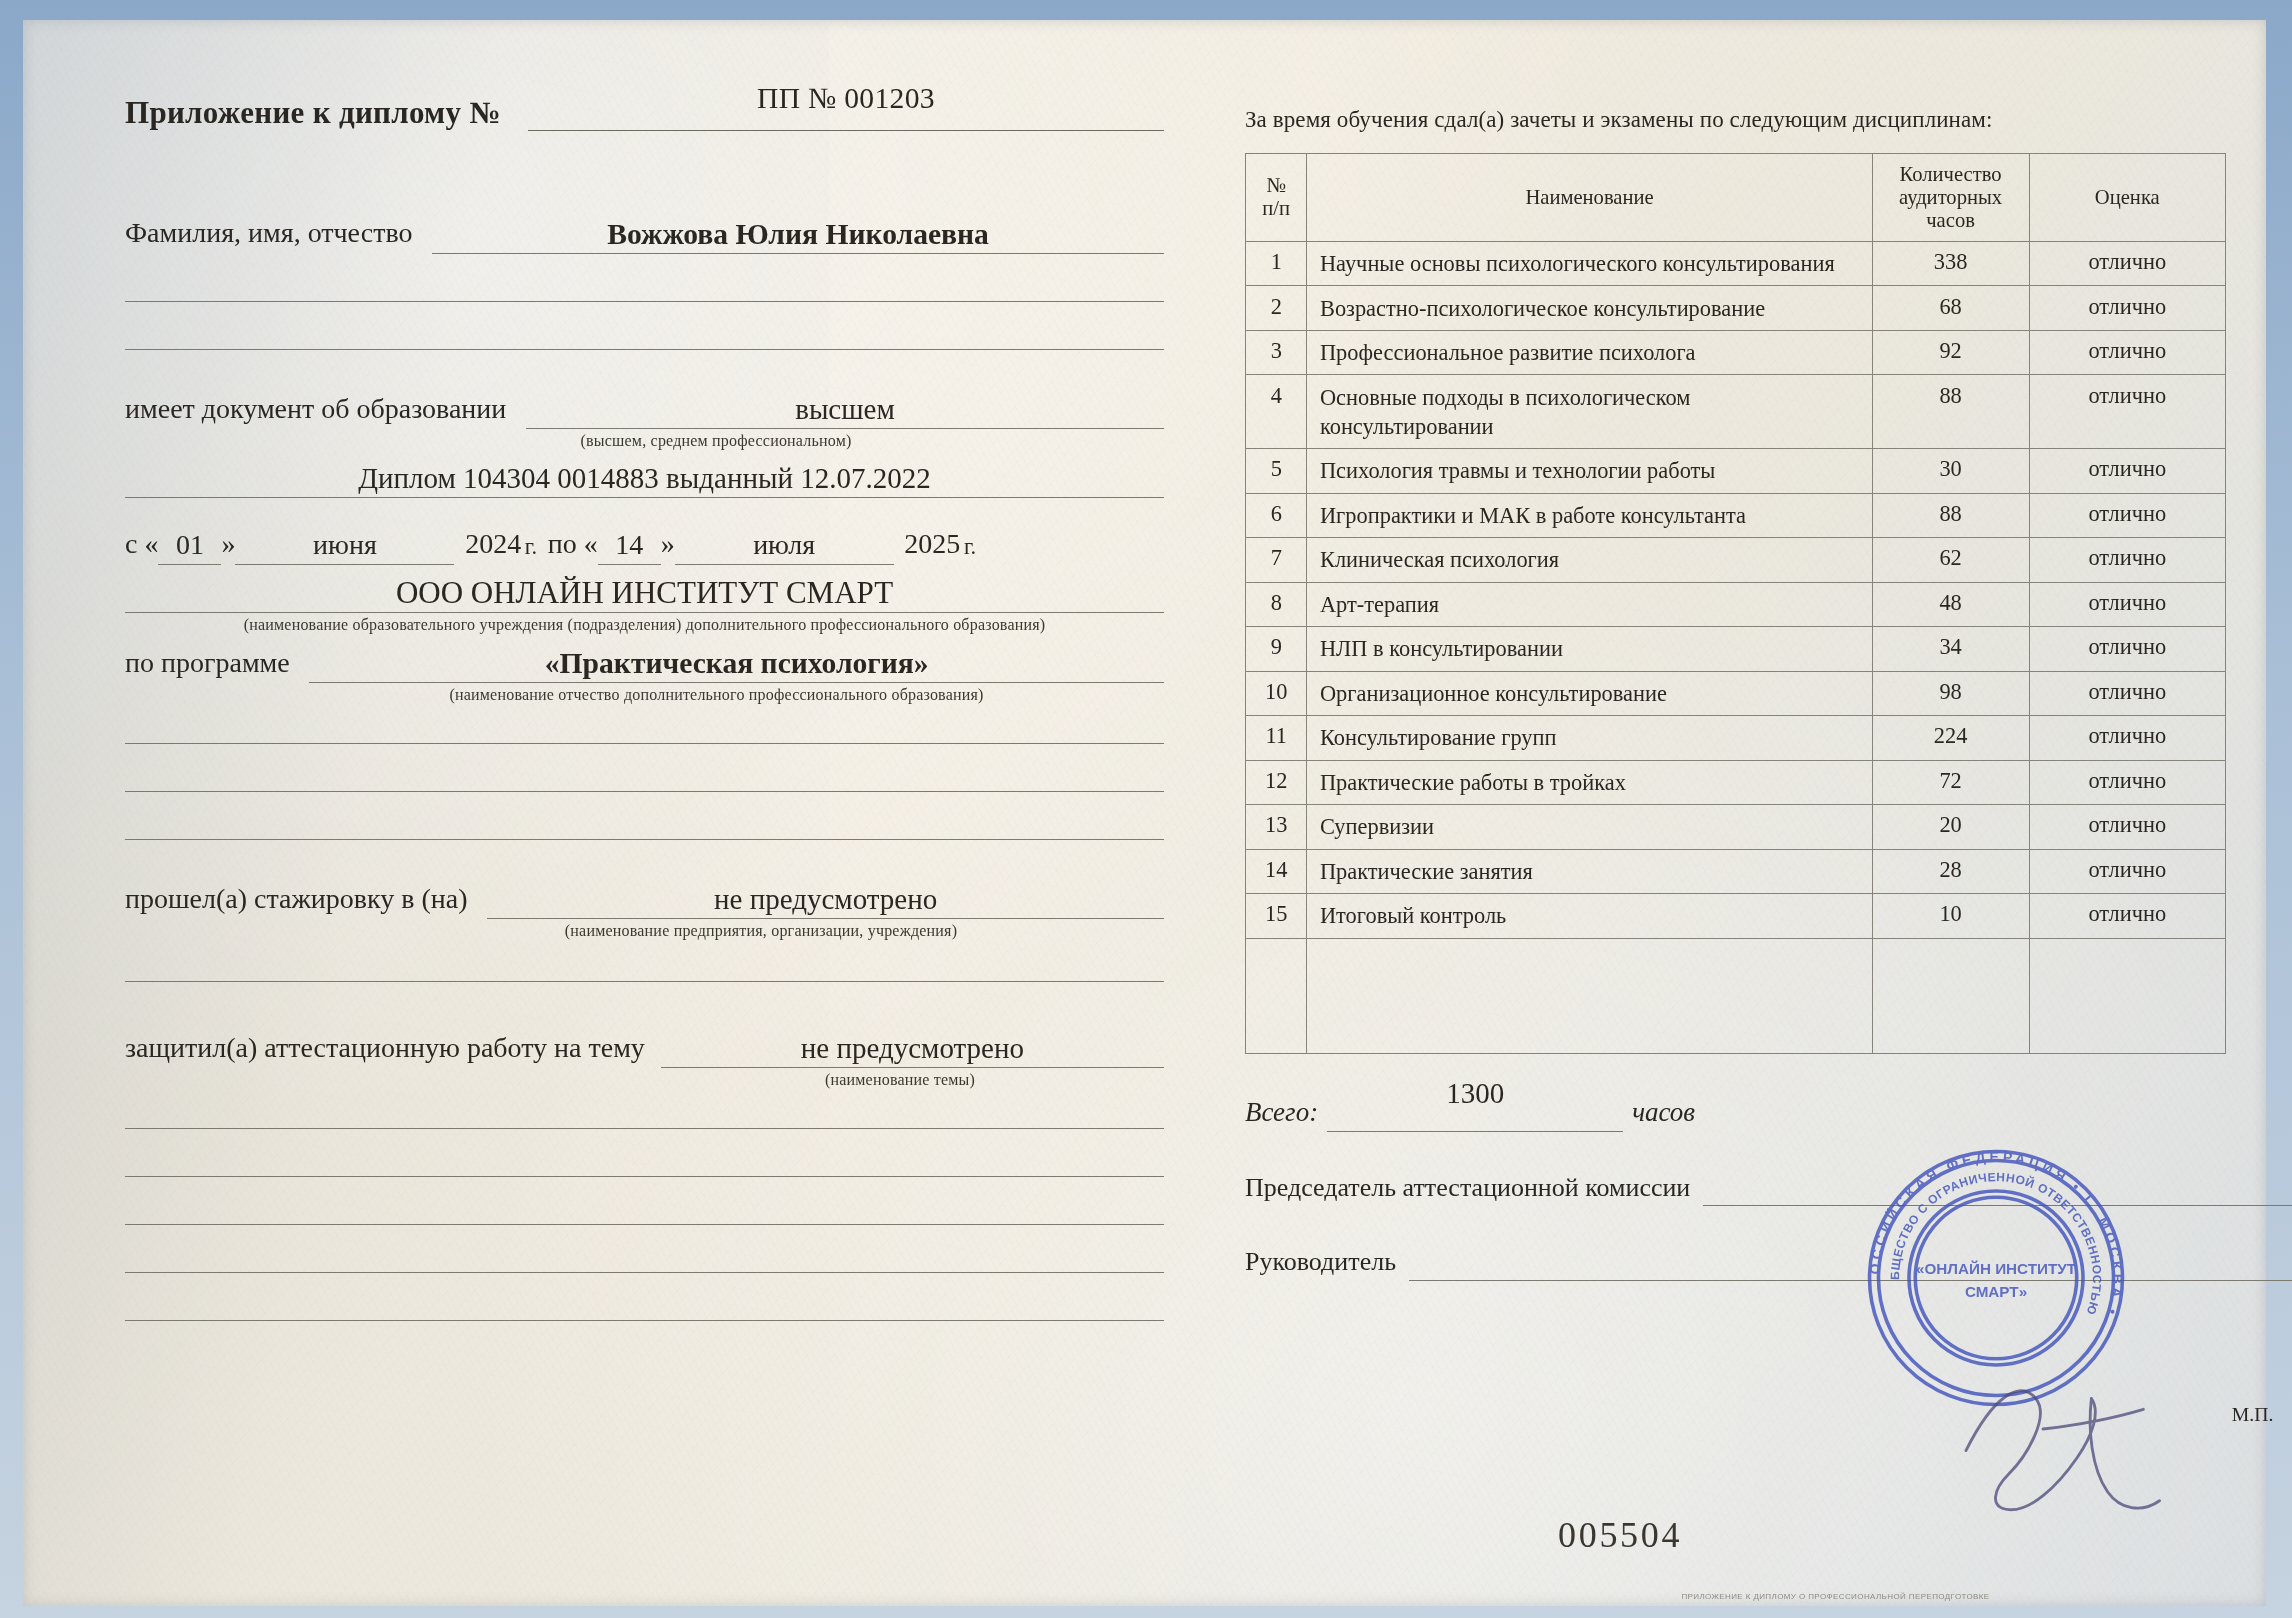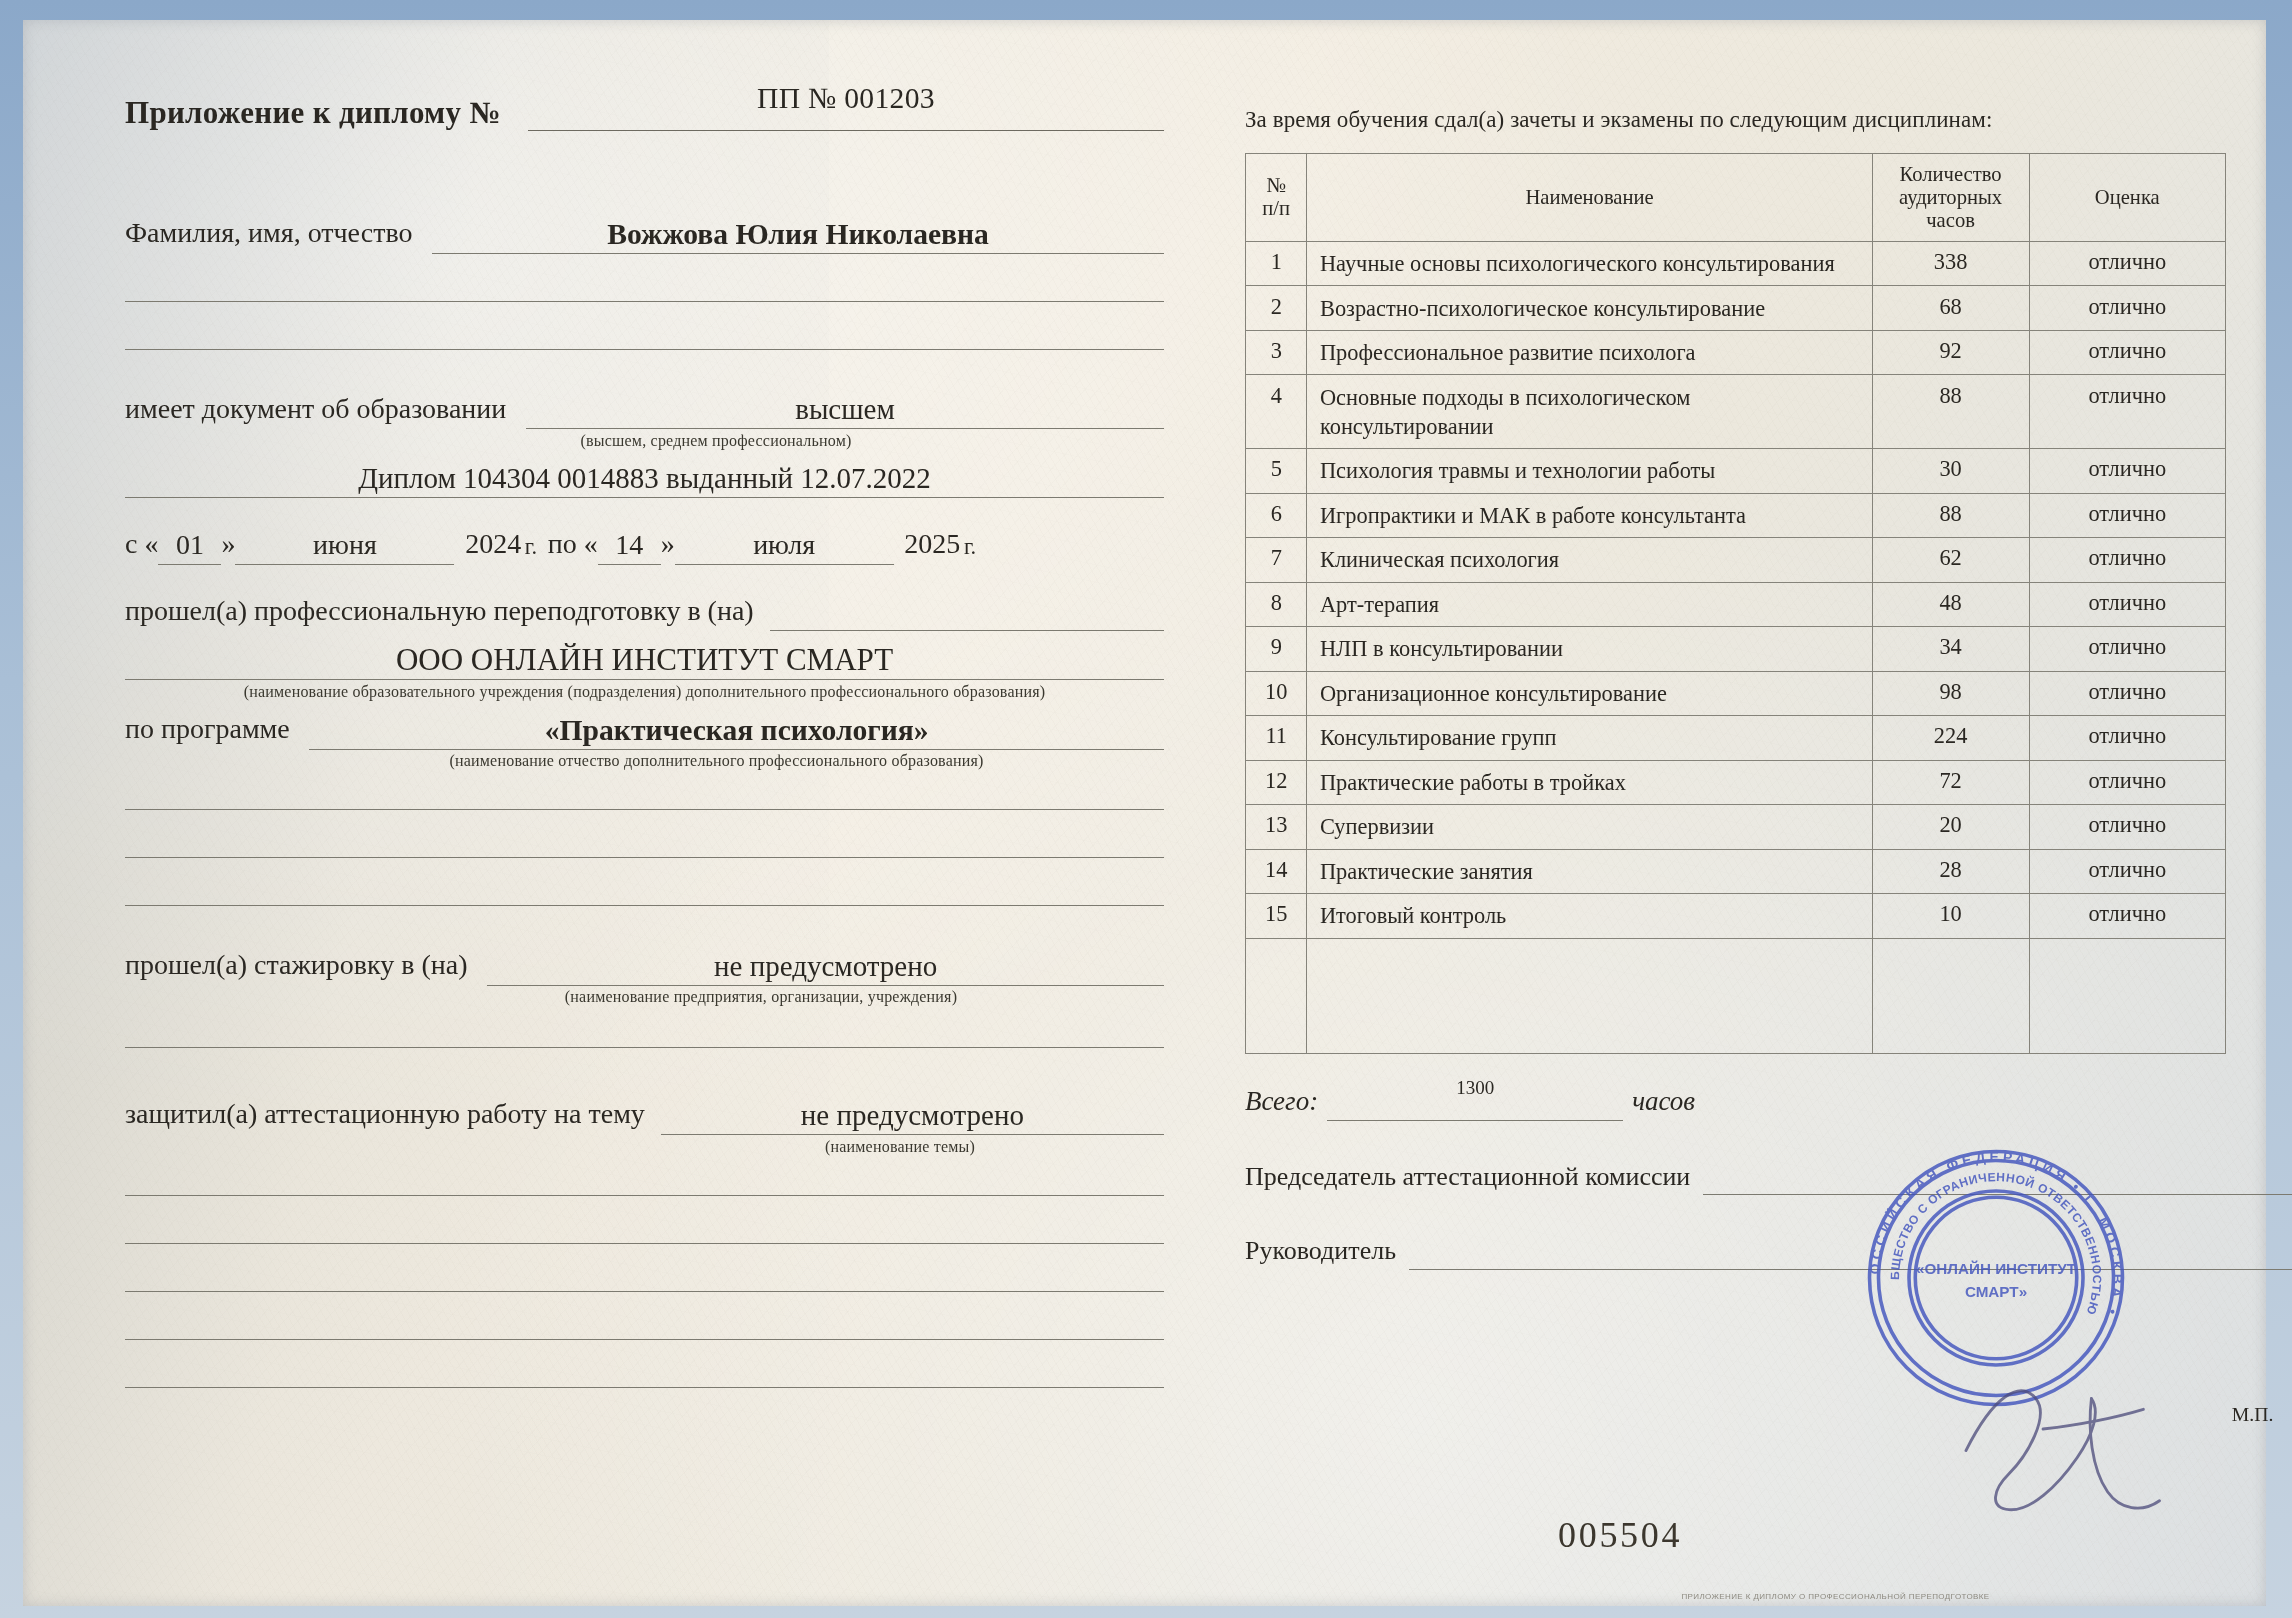--- a/index.html
+++ b/index.html
@@ -93,21 +93,21 @@
   table.grades td.np{text-align:center;padding:7.2px 1.8px;vertical-align:top;}
   table.grades td.nm{text-align:left;padding:7.2px 12.5px;line-height:1.30;}
   table.grades td.hr{text-align:center;padding:7.2px 1.8px;vertical-align:top;}
   table.grades td.gr{text-align:center;padding:7.2px 1.8px;vertical-align:top;}
   td.filler{height:112px;border-top:1.3px solid #85837a;}
 
   .totals{margin-top:23px;display:flex;align-items:flex-end;}
   .totals .tl{font-style:italic;font-size:27px;padding-bottom:3.6px;}
   .totals .tline{
     width:296px;border-bottom:1.8px solid #7c7a70;text-align:center;
-    font-size:19px;padding-bottom:21px;margin:0 9px;
+    font-size:29px;padding-bottom:21px;margin:0 9px;
   }
   .totals .tu{font-style:italic;font-size:27px;padding-bottom:3.6px;}
 
   .sig{margin-top:41px;display:flex;align-items:flex-end;}
   .sig .sl{font-size:26px;white-space:nowrap;padding-bottom:3.6px;}
   .sig .sline{flex:1;border-bottom:1.8px solid #7c7a70;margin-left:12.5px;height:30px;}
   .mp{position:absolute;right:19.7px;top:1403px;font-size:19.7px;}
 
   .serial{
     position:absolute;left:1558px;top:1514px;
@@ -187,26 +187,20 @@
           <span class="lbl" style="font-size:22.4px;padding-left:3.6px;">г.</span>
           <span class="lbl" style="padding-left:10.7px;">по «</span>
           <span class="line" style="max-width:63px;min-width:63px;">14</span>
           <span class="lbl">»</span>
           <span class="line" style="max-width:219px;min-width:219px;">июля</span>
           <span class="lbl" style="padding-left:10.7px;">2025</span>
           <span class="lbl" style="font-size:22.4px;padding-left:3.6px;">г.</span>
         </div>
       </div>
 
-      <div class="fld" style="margin-top:30px;">
-        <div class="row">
-          <span class="lbl">прошел(а) профессиональную переподготовку в (на)</span>
-          <span class="line" style="margin-left:16px;"></span>
-        </div>
-      </div>
 
       <div class="fld" style="margin-top:10.7px;">
         <div class="line">
           <span class="val" style="font-weight:normal;font-size:31px;">ООО ОНЛАЙН ИНСТИТУТ СМАРТ</span>
         </div>
         <div class="cap">(наименование образовательного учреждения (подразделения) дополнительного профессионального образования)</div>
       </div>
 
       <div class="fld" style="margin-top:12.5px;">
         <div class="row">

